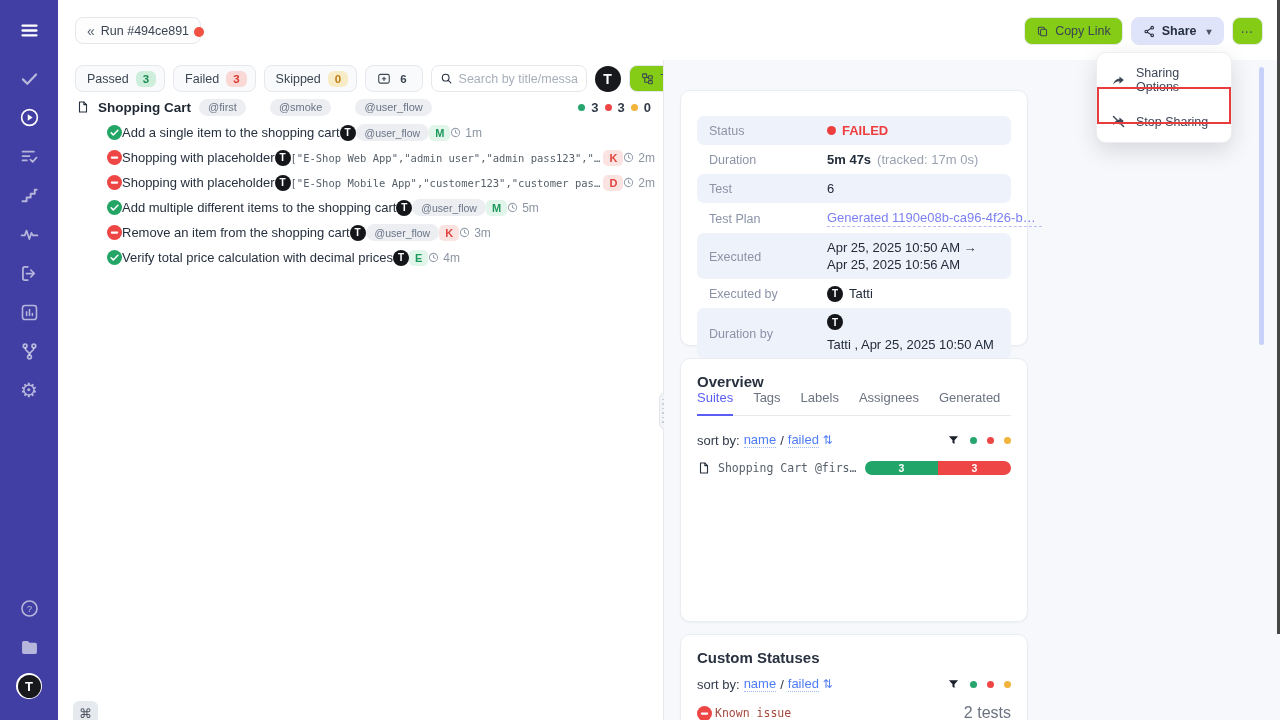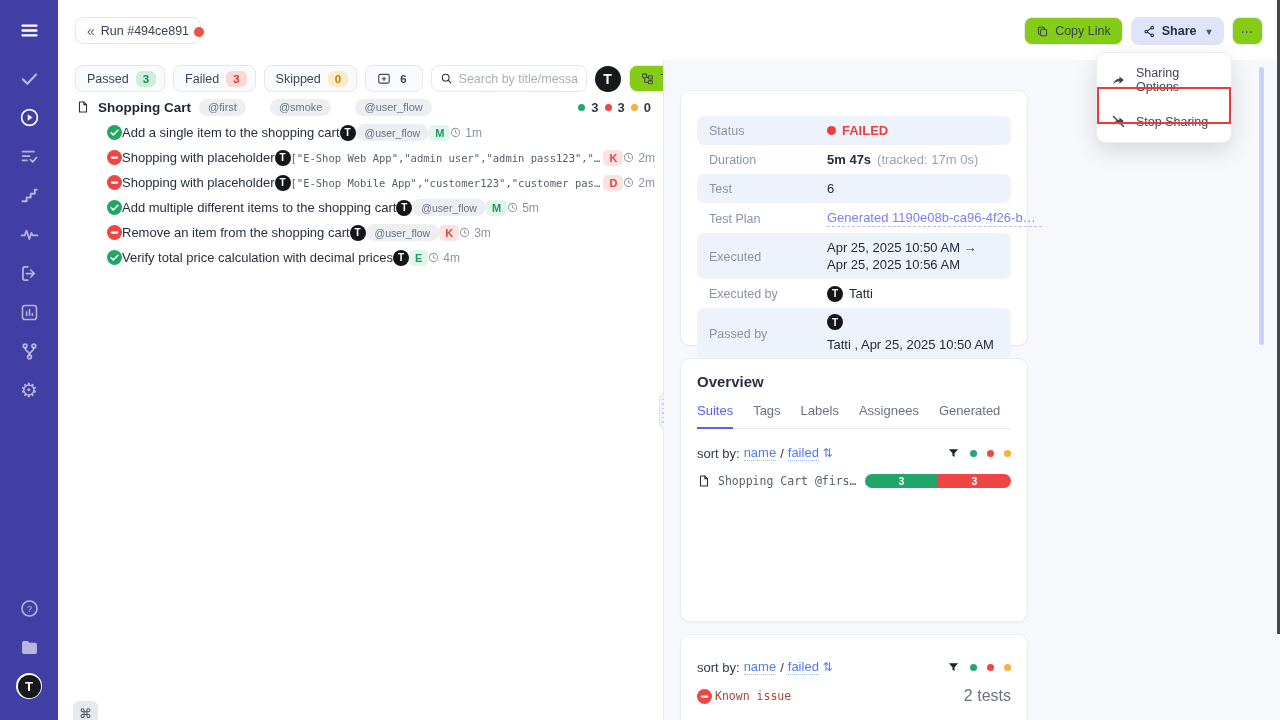--- a/index.html
+++ b/index.html
@@ -89,21 +89,21 @@
   .sum-label { width:118px; flex:none; font-size:12.5px; color:#8b93a7; padding-top:1px; }
   .sum-value { font-size:13px; color:#222c3a; line-height:17px; display:flex; align-items:center; gap:6px; flex-wrap:wrap; }
   .st-failed { color:#ee3f3f; font-weight:bold; display:inline-flex; align-items:center; gap:6px; }
   .st-dot { width:9px; height:9px; border-radius:50%; background:#ee3f3f; display:inline-block; }
   .muted { color:#9aa2b1; }
   .tp-link { color:#7b7ff2; text-decoration:none; border-bottom:1px dashed #b9bcf7; cursor:pointer;
              white-space:nowrap; max-width:215px; overflow:hidden; text-overflow:ellipsis; display:inline-block; }
   .bold { font-weight:bold; }
 
   .overview-card { margin-top:12px; height:264px; }
-  .tabs { display:flex; gap:20px; margin-top:13px; border-bottom:1px solid #e8eaee; }
+  .tabs { display:flex; gap:20px; border-bottom:1px solid #e8eaee; }
   .tab { font-size:13px; color:#6b7280; padding-bottom:9px; cursor:pointer; border-bottom:2px solid transparent; margin-bottom:-1px; }
   .tab.active { color:#5a5ef5; border-bottom-color:#5a5ef5; }
   .sort-row { display:flex; align-items:center; margin-top:16px; font-size:13px; color:#303a49; gap:4px; }
   .slink { color:#4e7cf6; border-bottom:1px dotted #9dbcf9; cursor:pointer; }
   .sort-glyph { color:#4e7cf6; font-size:12px; cursor:pointer; }
   .legend { margin-left:auto; display:flex; align-items:center; gap:10px; }
   .ov-row { display:flex; align-items:center; gap:7px; margin-top:13px; cursor:pointer; }
   .mono { font-family:"DejaVu Sans Mono", monospace; font-size:11.5px; color:#57606a; white-space:nowrap;
           overflow:hidden; text-overflow:ellipsis; }
   .bar { margin-left:auto; width:146px; height:14px; border-radius:7px; overflow:hidden; display:flex; flex:none; }
@@ -494,21 +494,21 @@
               </span>
             </div>
             <div class="sum-row ">
     <span class="sum-label">Executed by</span>
     <span class="sum-value">
                 <span class="tavatar">T</span>
                 <span>Tatti</span>
               </span>
             </div>
             <div class="sum-row striped">
-    <span class="sum-label">Passed by</span>
+    <span class="sum-label">Duration by</span>
     <span class="sum-value">
                 <span class="tavatar">T</span>
                 <span>Tatti , Apr 25, 2025 10:50 AM</span>
               </span>
             </div>
           </div>
       </div>
 
       <div class="card overview-card">
         <div class="card-title">Overview</div>
@@ -545,20 +545,21 @@
             </span>
           <span class="mono">Shopping Cart @first @smoke …</span>
           <span class="bar" id="ov-bar">
               <span class="bar-seg" style="background:#21a568;width:50%">3</span>
               <span class="bar-seg" style="background:#ee4545;width:50%">3</span>
             </span>
         </div>
       </div>
 
       <div class="card custom-card">
+        <div class="card-title">Custom Statuses</div>
         <div class="sort-row" style="margin-top:10px">
           <span>sort by:</span>
           <span class="slink">name</span>
           <span>/</span>
           <span class="slink">failed</span>
           <span class="sort-glyph">⇅</span>
           <span class="legend">
             <span class="icn" id="ic-funnel2">
                 <svg viewBox="0 0 24 24" width="13" height="13" fill="none" stroke="currentColor" stroke-width="2" stroke-linecap="round" stroke-linejoin="round">
                   <path d="M3.5 4h17l-6.6 7.6v6.9l-3.8-2.3v-4.6z" fill="#1b222c" stroke="none"></path>

